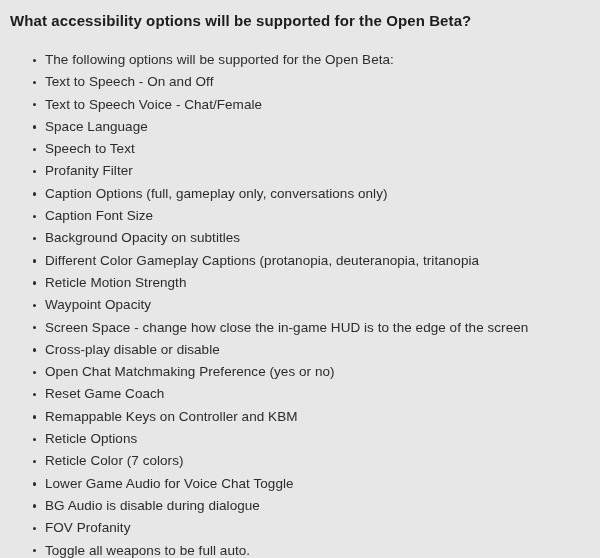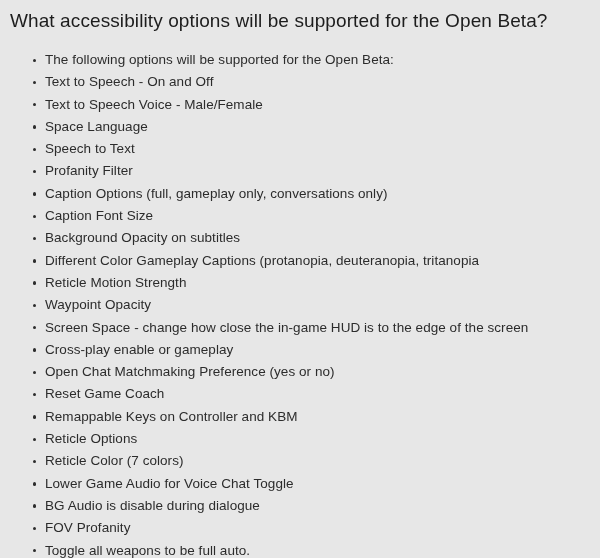--- a/index.html
+++ b/index.html
@@ -21,22 +21,22 @@
     height: 558px;
     box-sizing: border-box;
     background: #e7e7e7;
   }
   .faq-heading {
     position: absolute;
     left: 10px;
     top: 11px;
     width: 580px;
     margin: 0;
-    font-size: 19px;
-    font-weight: normal;
+    font-size: 15px;
+    font-weight: bold;
     line-height: 20px;
     letter-spacing: 0.1px;
     color: #1d1d1d;
     white-space: nowrap;
   }
   .options-list {
     position: absolute;
     left: 0;
     top: 49px;
     width: 600px;
@@ -72,32 +72,32 @@
 </head>
 <body>
 
 <div class="page">
 
   <h2 class="faq-heading">What accessibility options will be supported for the Open Beta?</h2>
 
   <ul class="options-list">
   <li><span class="item-text">The following options will be supported for the Open Beta:</span></li>
       <li><span class="item-text">Text to Speech - On and Off</span></li>
-      <li><span class="item-text">Text to Speech Voice - Male/Female</span></li>
+      <li><span class="item-text">Text to Speech Voice - Chat/Female</span></li>
       <li><span class="item-text">Space Language</span></li>
       <li><span class="item-text">Speech to Text</span></li>
       <li><span class="item-text">Profanity Filter</span></li>
       <li><span class="item-text">Caption Options (full, gameplay only, conversations only)</span></li>
       <li><span class="item-text">Caption Font Size</span></li>
       <li><span class="item-text">Background Opacity on subtitles</span></li>
       <li><span class="item-text">Different Color Gameplay Captions (protanopia, deuteranopia, tritanopia</span></li>
       <li><span class="item-text">Reticle Motion Strength</span></li>
       <li><span class="item-text">Waypoint Opacity</span></li>
       <li><span class="item-text">Screen Space - change how close the in-game HUD is to the edge of the screen</span></li>
-      <li><span class="item-text">Cross-play enable or gameplay</span></li>
+      <li><span class="item-text">Cross-play disable or disable</span></li>
       <li><span class="item-text">Open Chat Matchmaking Preference (yes or no)</span></li>
       <li><span class="item-text">Reset Game Coach</span></li>
       <li><span class="item-text">Remappable Keys on Controller and KBM</span></li>
       <li><span class="item-text">Reticle Options</span></li>
       <li><span class="item-text">Reticle Color (7 colors)</span></li>
       <li><span class="item-text">Lower Game Audio for Voice Chat Toggle</span></li>
       <li><span class="item-text">BG Audio is disable during dialogue</span></li>
       <li><span class="item-text">FOV Profanity</span></li>
       <li><span class="item-text">Toggle all weapons to be full auto.</span></li>
     </ul>

